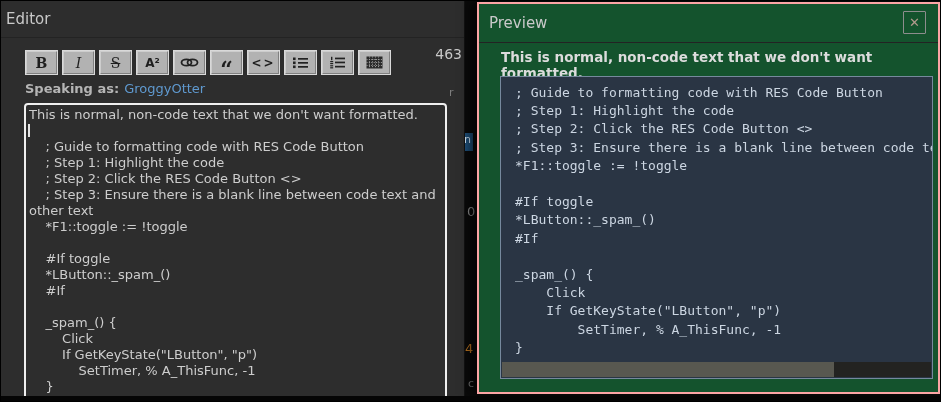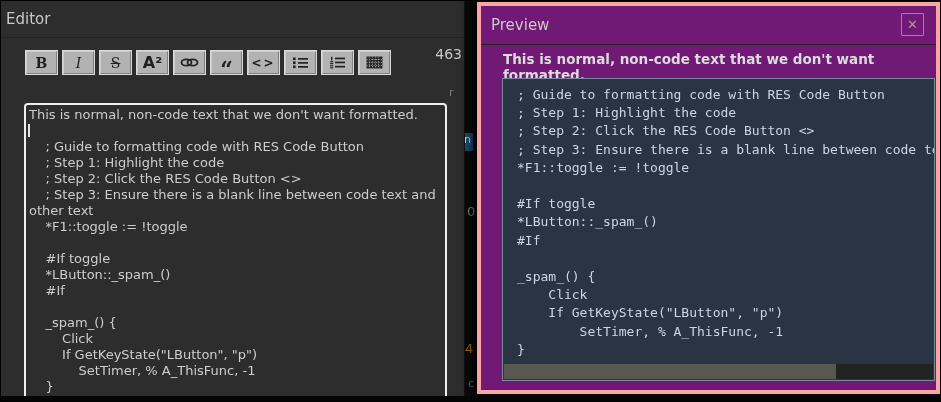--- a/index.html
+++ b/index.html
@@ -26,21 +26,21 @@
   .tb-btn {
     width:33px; height:25px; background:#b2b2b2;
     border:1px solid #d9d9d9;
     box-shadow: inset 1px 1px 0 rgba(255,255,255,.35), inset -1px -1px 0 rgba(0,0,0,.28);
     display:flex; align-items:center; justify-content:center;
     color:#1f1f1f; cursor:pointer;
   }
   .g-bold   { font-family:"DejaVu Serif","Liberation Serif",serif; font-weight:bold; font-size:14px; }
   .g-italic { font-family:"DejaVu Serif","Liberation Serif",serif; font-style:italic; font-size:14px; }
   .g-strike { font-family:"DejaVu Serif","Liberation Serif",serif; font-size:14px; text-decoration:line-through; }
-  .g-sup    { font-size:16px; font-weight:bold; }
+  .g-sup    { font-size:12px; font-weight:bold; }
   .g-quote  { font-family:"DejaVu Serif","Liberation Serif",serif; font-weight:bold; font-size:22px; line-height:8px; margin-top:12px; }
   .g-code   { font-size:12px; font-weight:bold; letter-spacing:2px; }
   .char-counter {
     position:absolute; right:2px; top:46px;
     font-size:14px; color:#c8c8c8;
   }
   .speaking-row { position:absolute; left:25px; top:81px; font-size:13px; font-weight:bold; color:#b5b5b5; }
   .username-link { color:#5f99cf; font-weight:normal; margin-left:5px; cursor:pointer; }
   .clipped-frag { position:absolute; left:449px; top:86px; font-size:11px; color:#7d7d7d; z-index:1; }
 
@@ -56,22 +56,22 @@
   
   .frag { position:absolute; z-index:0; font-size:11px; }
   .frag-in { left:460px; top:133px; background:#1e4f79; color:#d3e6f6; padding:0 2px 2px 1px; height:18px; }
   .frag-0  { left:467px; top:204px; color:#8f8f8f; font-size:13px; }
   .frag-4  { left:465px; top:341px; color:#c0761f; font-size:13px; }
   .frag-c  { left:468px; top:377px; color:#7b7b7b; }
 
   
   .preview-panel {
     position:absolute; left:477px; top:2px; width:463px; height:392px;
-    background:#701a75; z-index:2; overflow:hidden;
-    border:4px solid #fca5a5;
+    background:#14532d; z-index:2; overflow:hidden;
+    border:2px solid #fca5a5;
     box-shadow:-7px 0 10px rgba(0,0,0,.6);
   }
   .preview-header {
     height:39px; display:flex; align-items:center;
     padding:0 10px; color:#c9c9c9; font-size:15px;
     border-bottom:1px solid #232323;
   }
   .close-btn {
     position:absolute; top:7px; right:12px; width:23px; height:23px;
     border:1px solid #8d8d8d; background:transparent; border-radius:1px;
@@ -169,20 +169,23 @@
             <line x1="6.5" y1="0.5" x2="6.5" y2="12.5"></line>
           <line x1="9.5" y1="0.5" x2="9.5" y2="12.5"></line>
             <line x1="12.5" y1="0.5" x2="12.5" y2="12.5"></line>
         </g>
       </svg>
     </div>
   </div>
 
   <div class="char-counter">463</div>
 
+  <div class="speaking-row">
+    <span>Speaking as:</span><span class="username-link">GroggyOtter</span>
+  </div>
 
   <span class="clipped-frag">r</span>
 
   <div class="editor-textarea">This is normal, non-code text that we don't want formatted.
 
     ; Guide to formatting code with RES Code Button
     ; Step 1: Highlight the code
     ; Step 2: Click the RES Code Button &lt;&gt;
     ; Step 3: Ensure there is a blank line between code text and other text
     *F1::toggle := !toggle

